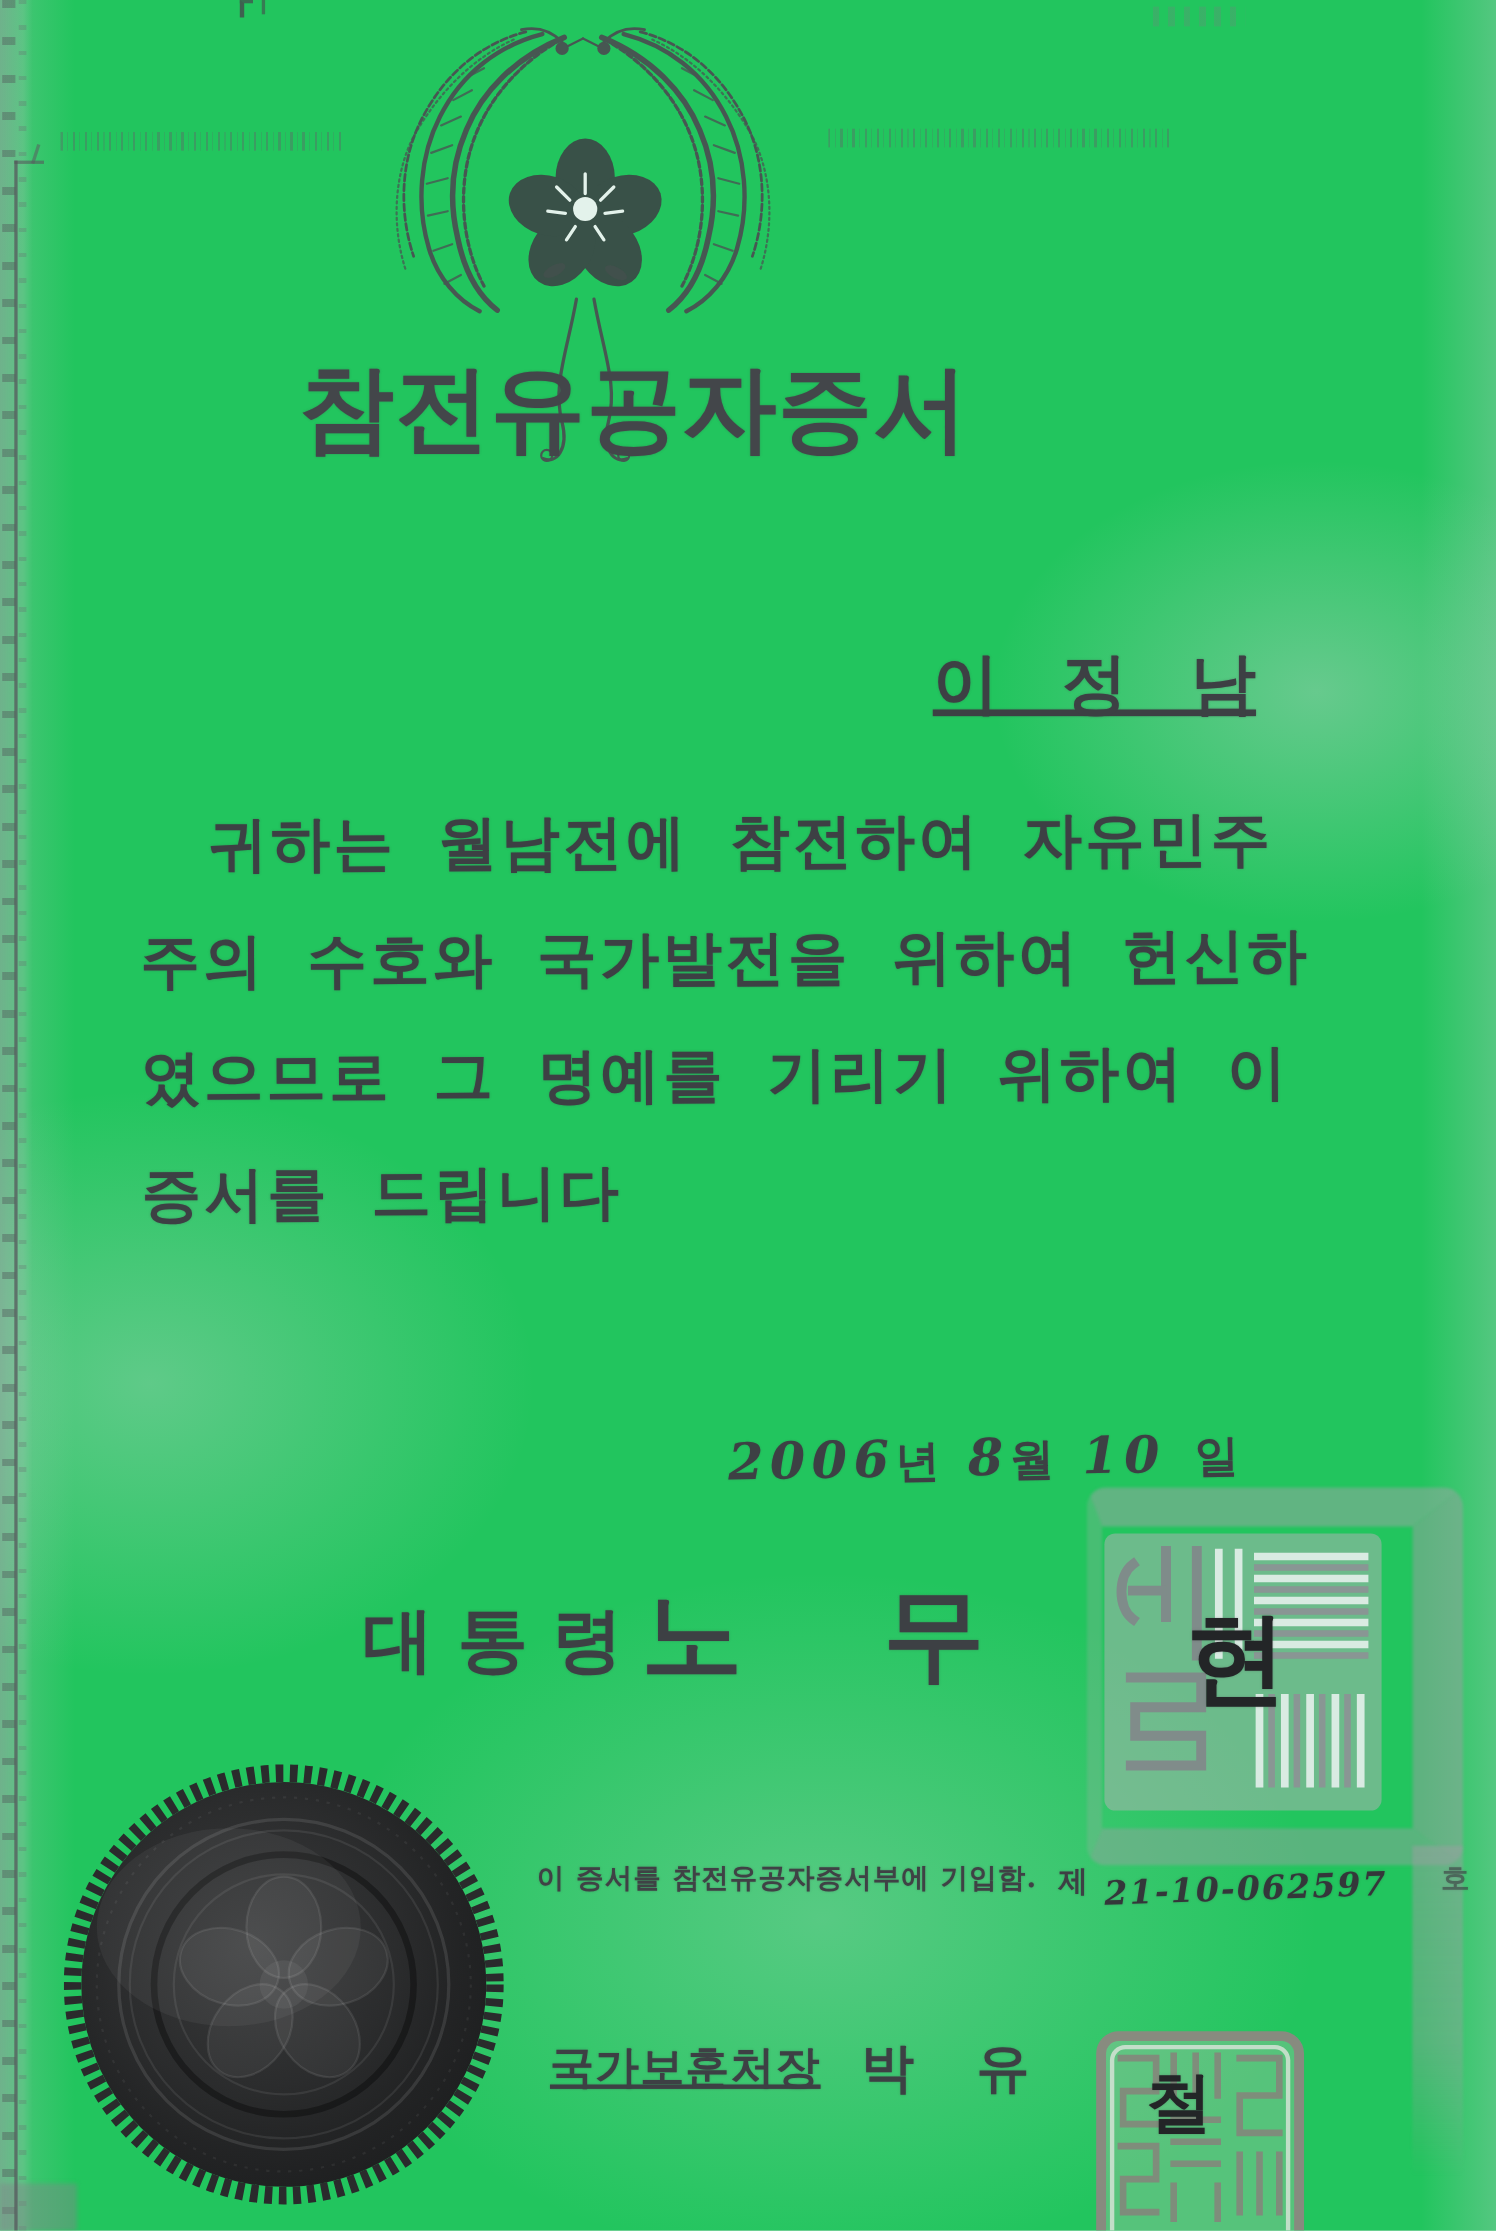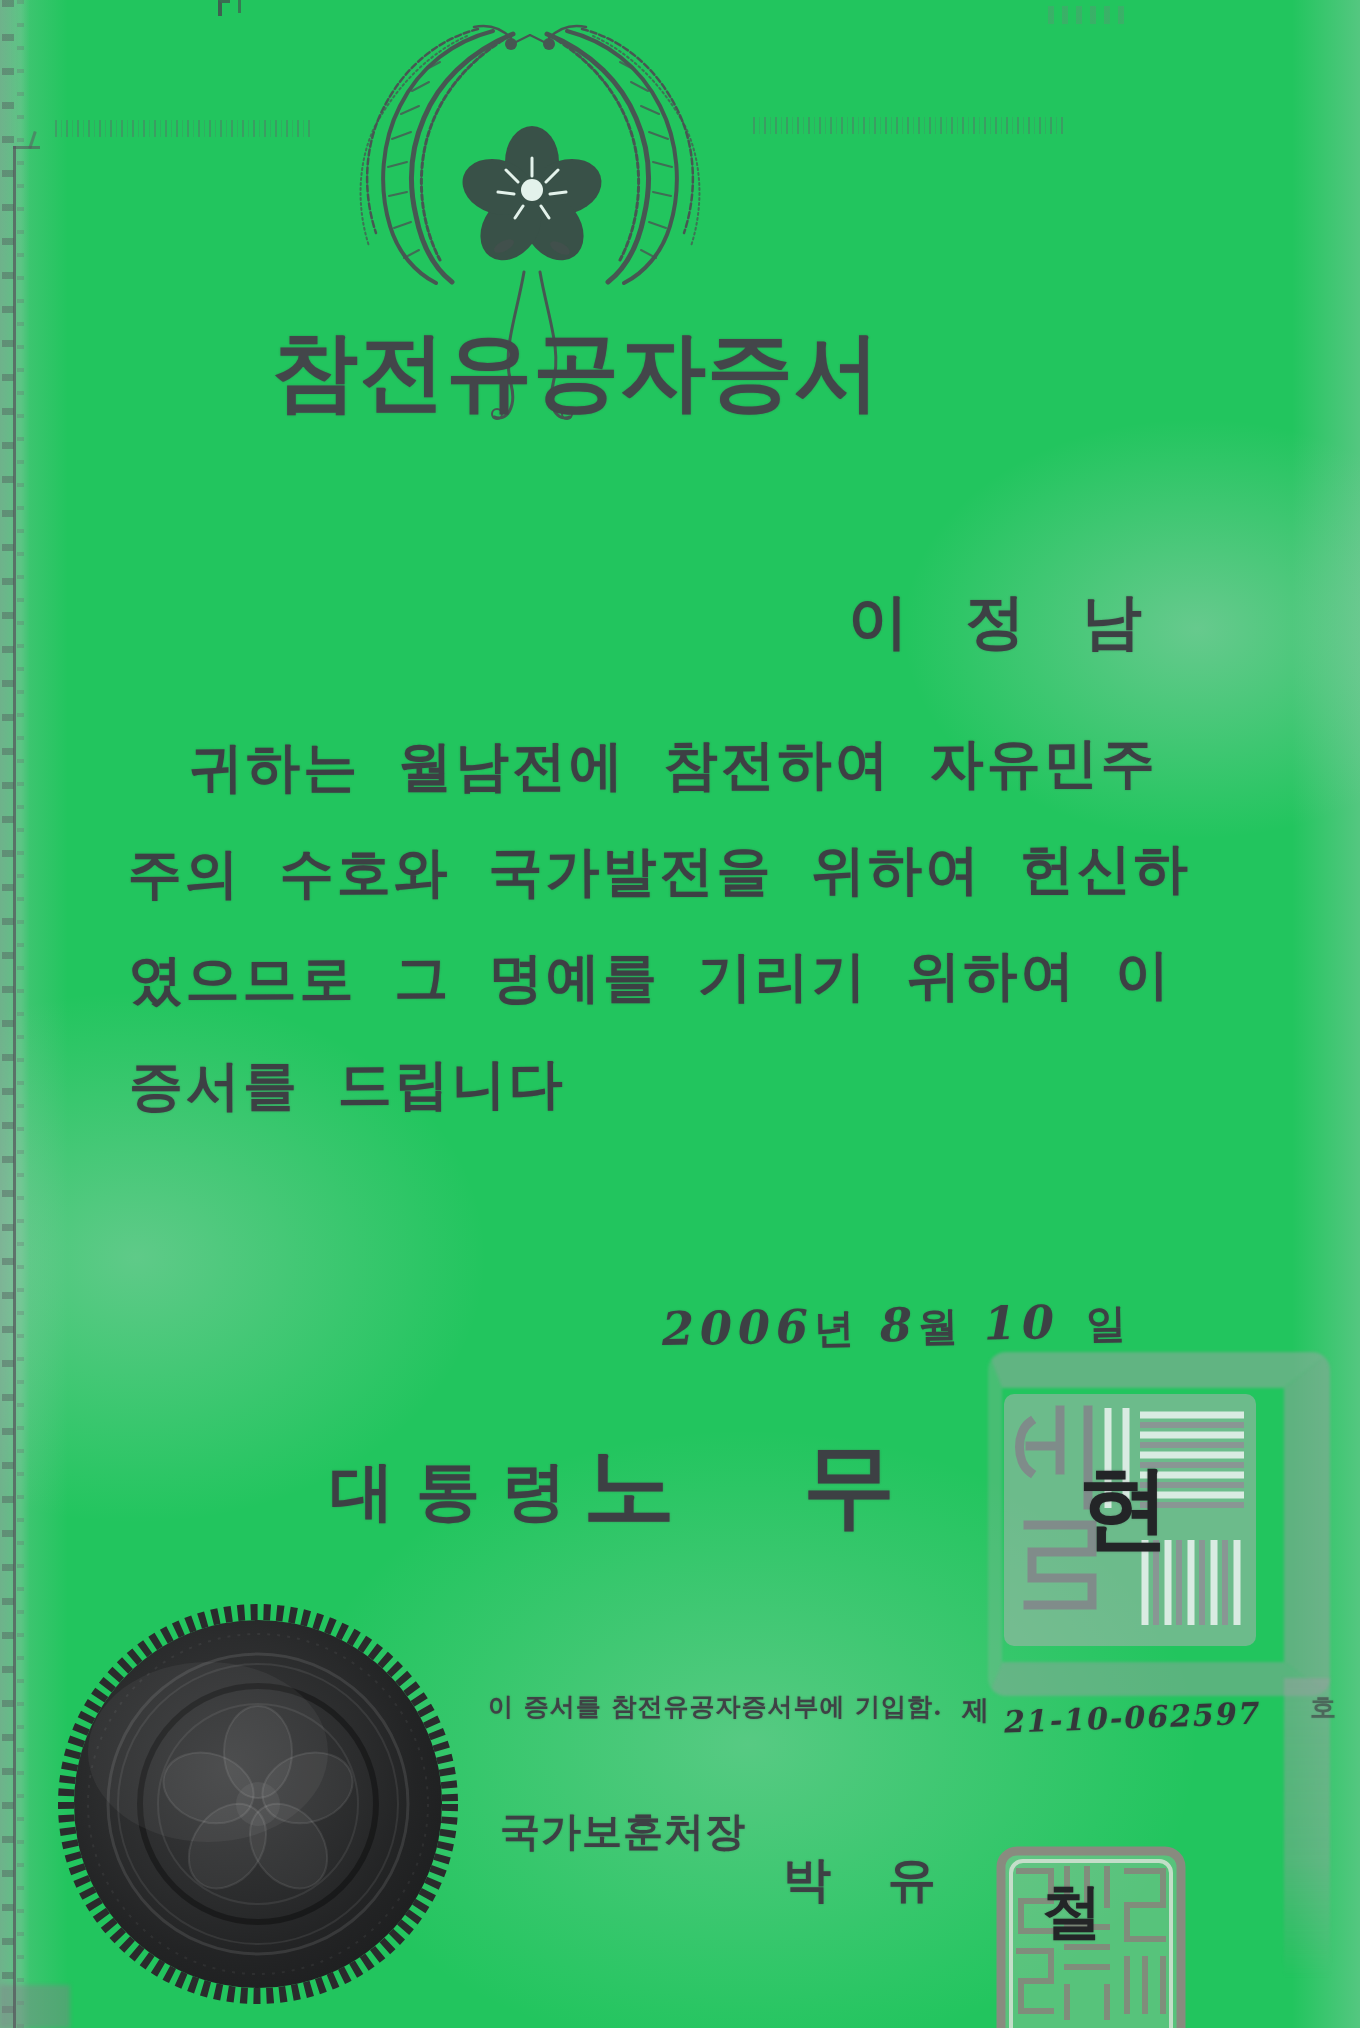--- a/index.html
+++ b/index.html
@@ -46,38 +46,38 @@
   .right-band{left:1284px;top:1678px;width:46px;height:300px;z-index:3;filter:blur(1.6px);
     background:linear-gradient(180deg, rgba(156,159,162,.50), rgba(156,159,162,.40) 60%, transparent);}
   
   .pres-seal{left:1000px;top:1390px;width:260px;height:260px;z-index:4;filter:blur(.6px);opacity:.95;}
   .min-seal{left:995px;top:1845px;width:192px;height:183px;z-index:4;filter:blur(.5px);opacity:.95;}
   .emboss{left:58px;top:1602px;width:400px;height:405px;z-index:4;filter:blur(.4px);}
   .emblem{left:320px;top:20px;width:420px;height:410px;z-index:4;filter:blur(.4px);opacity:.92;}
   
   .ink{z-index:6;font-weight:bold;white-space:nowrap;text-shadow:0 0 2px rgba(64,66,70,.40);}
   .title{left:272px;top:314px;font-size:86px;letter-spacing:1px;color:#43464a;}
-  .recipient{left:848px;top:582px;font-size:60px;word-spacing:36px;}
+  .recipient{left:848px;top:582px;font-size:60px;word-spacing:36px;text-decoration:underline;}
   .bodytext{left:128px;top:712px;width:960px;font-size:54px;line-height:106px;letter-spacing:3px;word-spacing:16px;
     z-index:6;font-weight:bold;text-shadow:0 0 2px rgba(64,66,70,.40);transform:rotate(-.3deg);}
   .bodytext .l1{text-indent:62px;white-space:nowrap;}
   .bodytext div{white-space:nowrap;}
   .dateline{left:662px;top:1298px;font-size:40px;z-index:6;font-weight:bold;transform:rotate(-1deg);
     text-shadow:0 0 1.5px rgba(64,66,70,.40);white-space:nowrap;}
   .dateline .num{font-style:italic;font-size:46px;letter-spacing:6px;}
   .dateline .gap{display:inline-block;width:26px;}
   .pres-title{left:330px;top:1448px;font-size:64px;letter-spacing:22px;}
   .pres-name{left:583px;top:1424px;font-size:92px;word-spacing:96px;}
   .over-seal{z-index:7;color:#232527;}
   .pres-over{left:1078px;top:1446px;font-size:92px;}
   .reg-note{left:488px;top:1690px;font-size:25px;letter-spacing:1px;color:#3f4245;}
   .reg-je{left:962px;top:1692px;font-size:27px;}
   .reg-no{left:1004px;top:1700px;font-size:30px;font-style:italic;letter-spacing:2px;transform:rotate(-2deg);color:#34373a;}
   .reg-ho{left:1310px;top:1690px;font-size:26px;opacity:.65;}
-  .min-title{left:500px;top:1804px;font-size:40px;letter-spacing:1px;}
+  .min-title{left:500px;top:1852px;font-size:40px;letter-spacing:1px;text-decoration:underline;}
   .min-name{left:783px;top:1848px;font-size:48px;word-spacing:40px;}
   .min-over{left:1042px;top:1872px;font-size:60px;}
 </style>
 </head>
 <body>
 
 <div id="scan">
 
   <div class="abs blotches"></div>
   <div class="abs edge-strip"></div>

